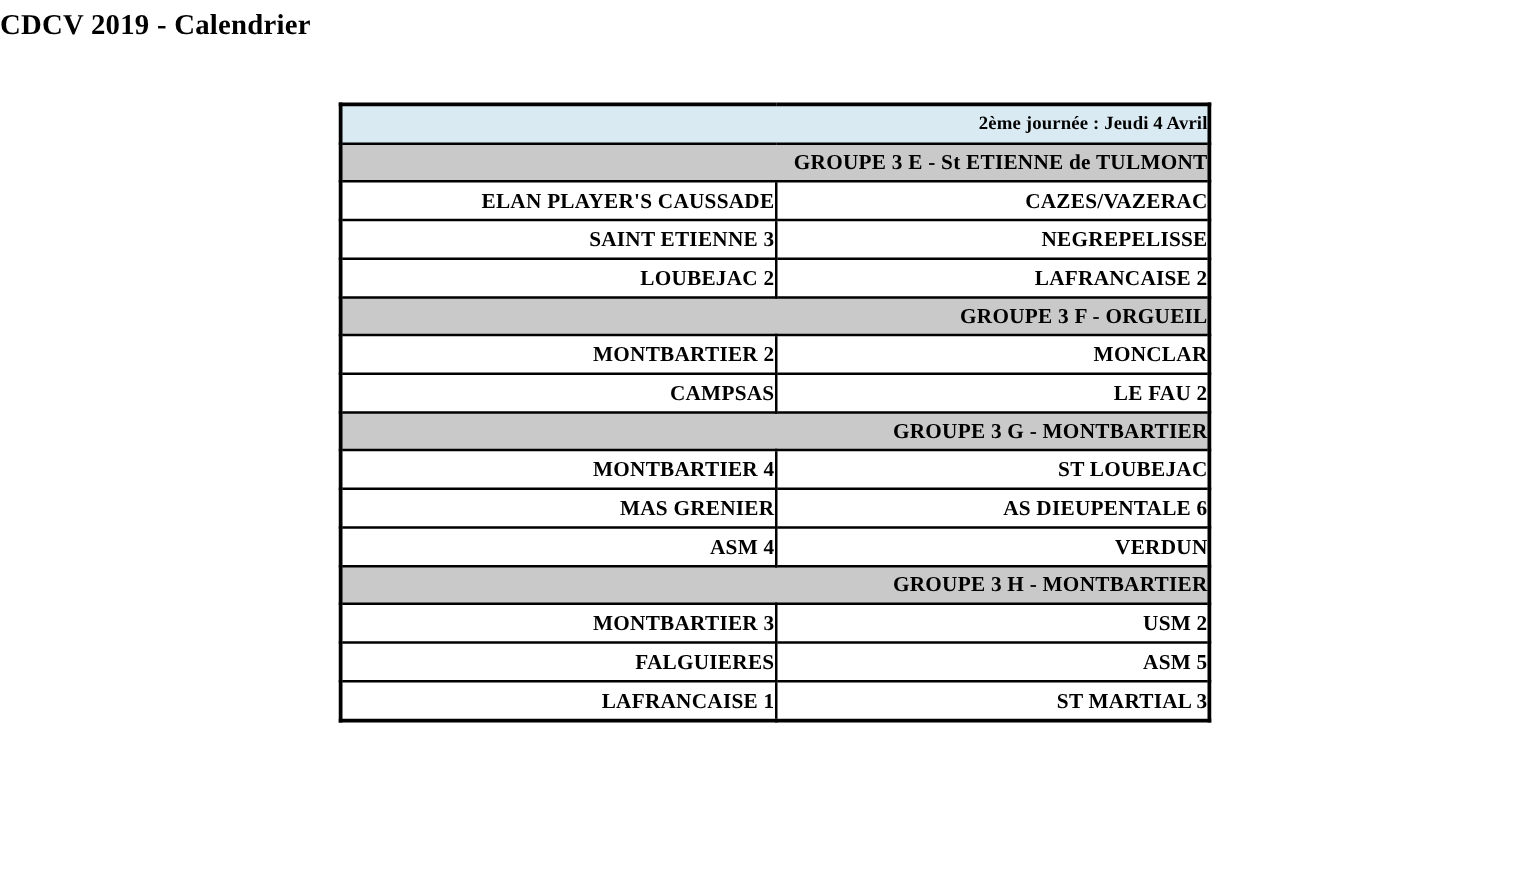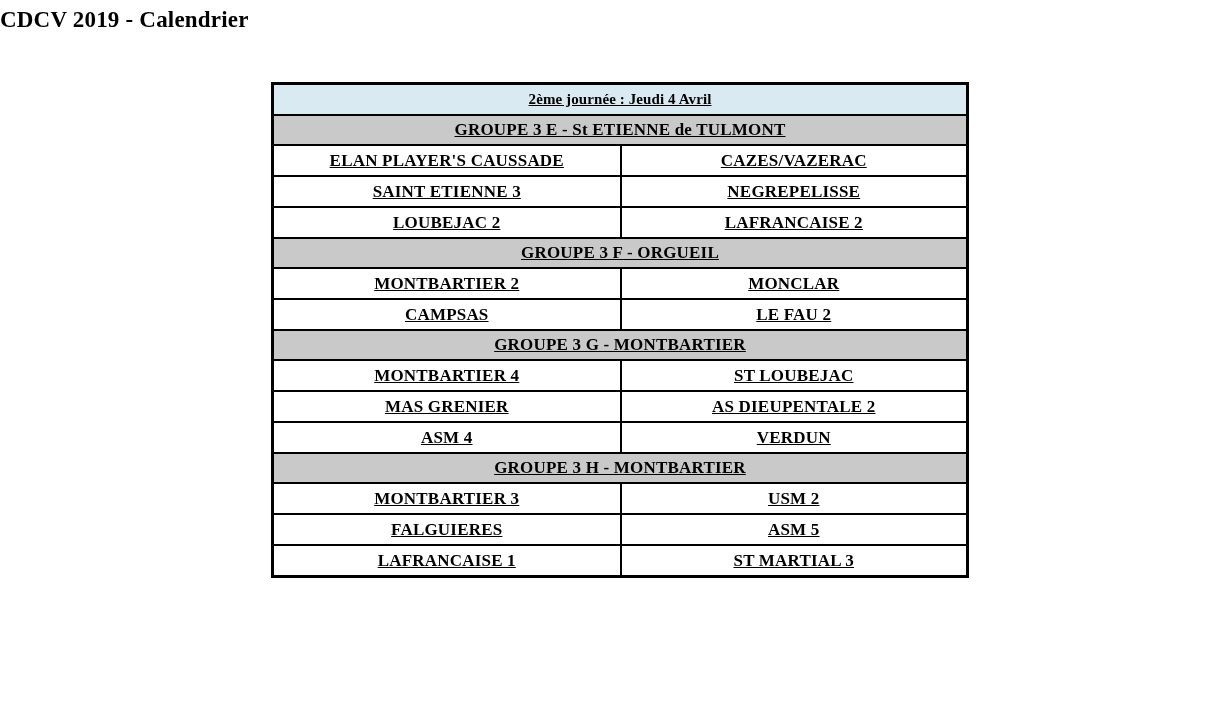--- a/index.html
+++ b/index.html
@@ -38,25 +38,24 @@
     table-layout: fixed;
     width: 695px;
     border: 3px solid #000000;
   }
 
   table.schedule col.col-home { width: 348px; }
   table.schedule col.col-away { width: 347px; }
 
   table.schedule td {
     border: 2px solid #000000;
-    text-align: center;
+    text-align: right;
     vertical-align: middle;
     font-weight: bold;
     font-family: "Liberation Serif", "DejaVu Serif", serif;
-    text-decoration: underline;
   }
 
   tr.day-header td {
     background: #daeaf2;
     font-size: 15px;
     height: 29px;
     line-height: 29px;
     padding: 0;
     letter-spacing: 0.1px;
   }
@@ -126,21 +125,21 @@
 
       <tr class="group-header">
         <td colspan="2">GROUPE 3 G - MONTBARTIER</td>
       </tr>
       <tr class="match-row">
         <td>MONTBARTIER 4</td>
         <td>ST LOUBEJAC</td>
       </tr>
       <tr class="match-row">
         <td>MAS GRENIER</td>
-        <td>AS DIEUPENTALE 2</td>
+        <td>AS DIEUPENTALE 6</td>
       </tr>
       <tr class="match-row">
         <td>ASM 4</td>
         <td>VERDUN</td>
       </tr>
 
       <tr class="group-header">
         <td colspan="2">GROUPE 3 H - MONTBARTIER</td>
       </tr>
       <tr class="match-row">

